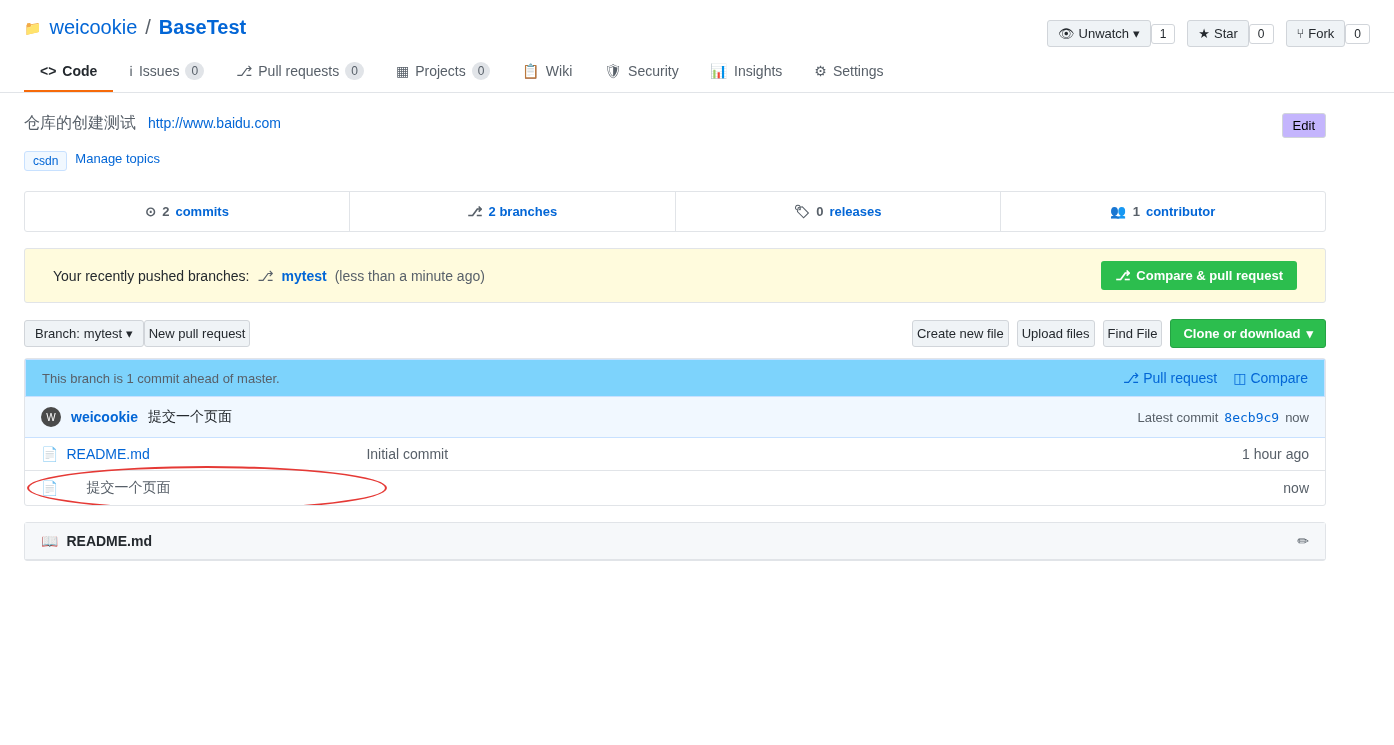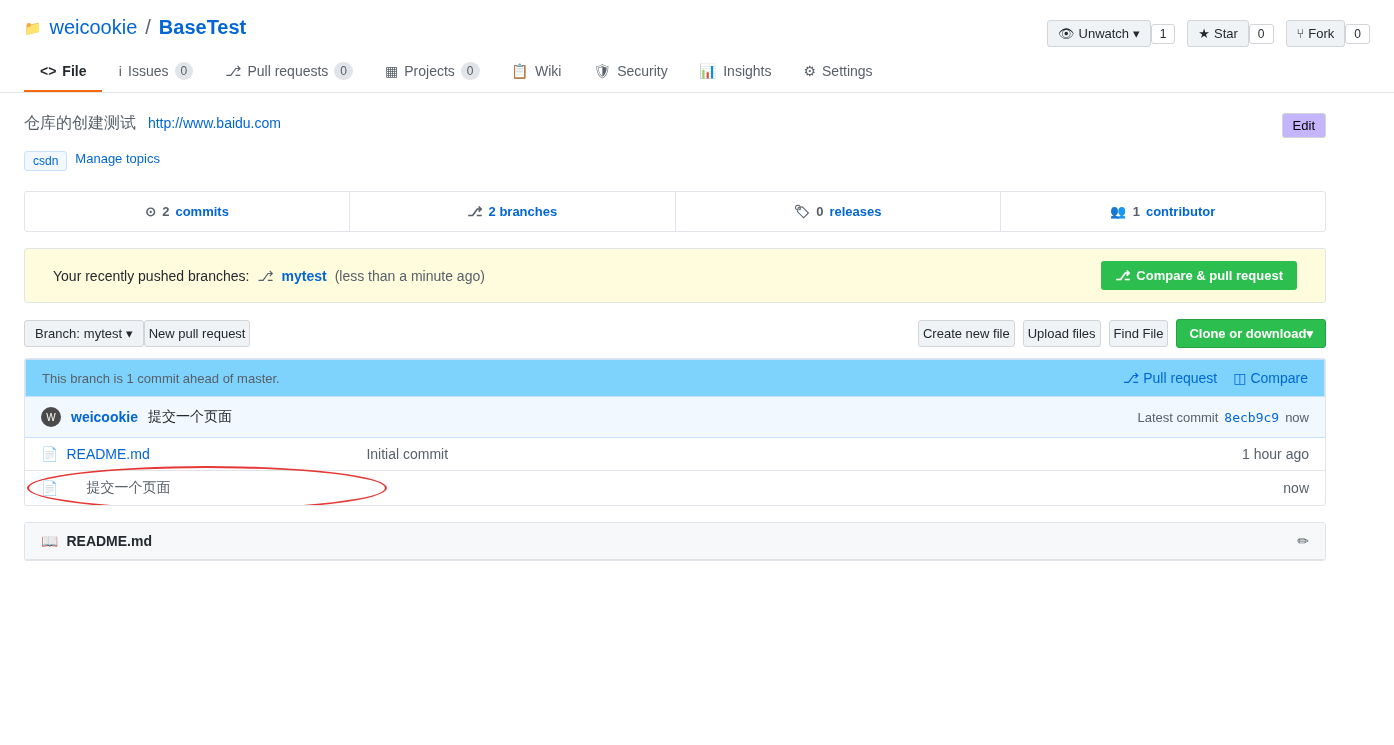--- a/index.html
+++ b/index.html
@@ -49,21 +49,21 @@
     .branch-link { color: #0366d6; font-weight: 600; text-decoration: none; }
     .time-text { color: #586069; }
     .compare-btn { background: #2cbe4e; color: #fff; border: none; border-radius: 3px; padding: 7px 14px; font-size: 13px; font-weight: 600; cursor: pointer; display: flex; align-items: center; gap: 6px; }
     
     
     .file-toolbar { display: flex; align-items: center; justify-content: space-between; margin-bottom: 10px; }
     .toolbar-left { display: flex; gap: 0; align-items: center; }
     .branch-selector { display: flex; align-items: center; gap: 4px; padding: 5px 10px; border: 1px solid #d1d5da; border-radius: 3px; background: #eff3f6; font-size: 13px; cursor: pointer; }
     .toolbar-btn { padding: 5px 4px; border: 1px solid #d1d5da; border-radius: 3px; background: #eff3f6; font-size: 13px; cursor: pointer; color: #24292e; }
     .toolbar-right { display: flex; gap: 8px; align-items: center; }
-    .clone-btn { background: #2cbe4e; color: #fff; border: 1px solid #25a244; border-radius: 3px; padding: 6px 12px; font-size: 13px; font-weight: 600; cursor: pointer; display: flex; align-items: center; }
+    .clone-btn { background: #2cbe4e; color: #fff; border: 1px solid #25a244; border-radius: 3px; padding: 6px 12px; font-size: 13px; font-weight: 600; cursor: pointer; display: flex; align-items: center; gap: 6px; }
     .avatar { width: 20px; height: 20px; border-radius: 50%; background: #999; overflow: hidden; }
     
     
     .file-list { border: 1px solid #e1e4e8; border-radius: 3px; overflow: hidden; }
     .file-list-header { background: #7dd3fc; border: 1px solid #c8e1ff; padding: 10px 16px; display: flex; align-items: center; justify-content: space-between; }
     .file-row { display: flex; align-items: center; padding: 8px 16px; border-bottom: 1px solid #e1e4e8; }
     .file-row:last-child { border-bottom: none; }
     .file-icon { margin-right: 8px; color: #586069; }
     .file-name { flex: 0 0 280px; }
     .file-name a { color: #0366d6; text-decoration: none; }
@@ -126,21 +126,21 @@
           <span>⑂</span>
           <span>Fork</span>
         </button>
         <span class="action-count">0</span>
       </div>
     </div>
   </div>
   <nav class="nav-tabs">
     <a class="nav-tab active">
       <span>&lt;&gt;</span>
-      <span>File</span>
+      <span>Code</span>
     </a>
     <a class="nav-tab">
       <span>ℹ</span>
       <span>Issues</span>
       <span class="badge">0</span>
     </a>
     <a class="nav-tab">
       <span>⎇</span>
       <span>Pull requests</span>
       <span class="badge">0</span>

